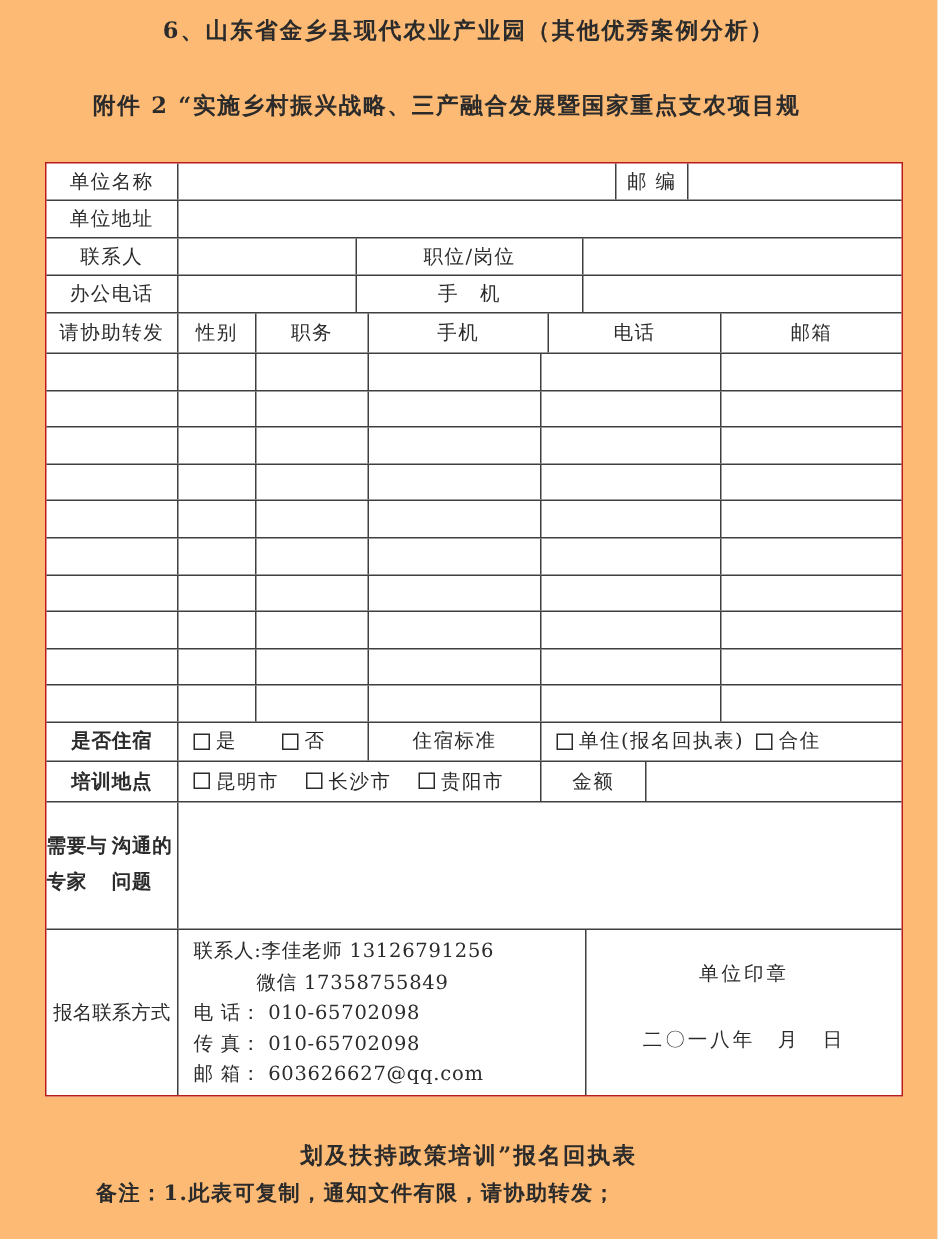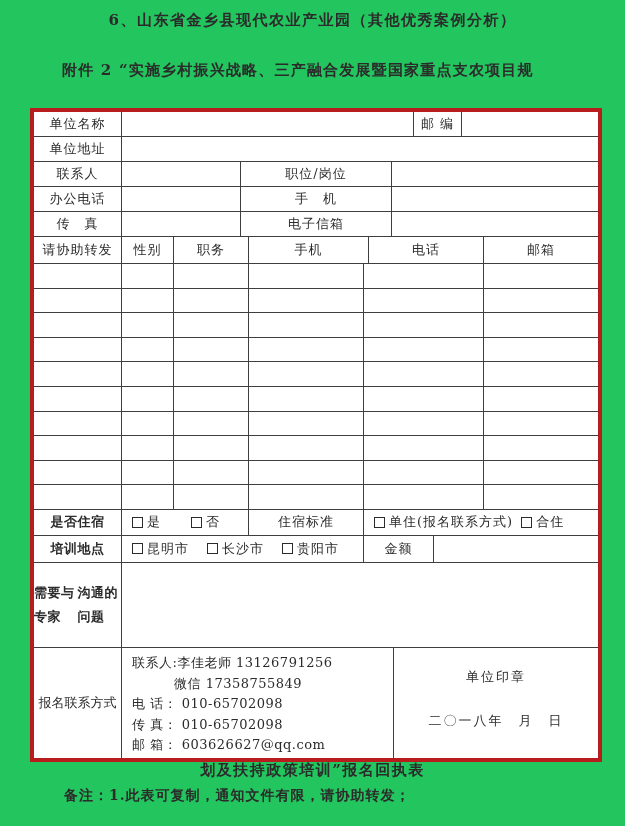--- a/index.html
+++ b/index.html
@@ -1,33 +1,33 @@
 <!DOCTYPE html>
 <html><head>
 <meta charset="utf-8">
 <style>
   * { margin:0; padding:0; box-sizing:border-box; }
   html,body { background:#e8e8e8; }
   .page {
     position:relative; width:625px; height:826px; margin:0 auto;
-    background:#22c55e; color:#2b2b2b;
+    background:#fdba74; color:#2b2b2b;
     font-family:"DejaVu Serif","Liberation Serif",serif;
     overflow:hidden;
   }
   .heading {
     position:absolute; top:11px; left:0; width:100%;
     text-align:center; font-size:15px; letter-spacing:1.5px; font-weight:600;
   }
   .attach-line {
     position:absolute; top:61px; left:62px;
     font-size:15px; letter-spacing:1.2px; font-weight:600;
   }
   .tbl {
     position:absolute; left:30px; top:108px; width:572px;
-    border:4px solid #b91c1c; background:#fff;
+    border:1px solid #b91c1c; background:#fff;
   }
   .row { display:flex; border-bottom:1px solid #3f3f3f; }
   .row.nb { border-bottom:none; }
   .cell {
     border-right:1px solid #3f3f3f;
     display:flex; align-items:center; justify-content:center;
     font-size:13px; letter-spacing:1px; overflow:hidden;
   }
   .cell:last-child { border-right:none; flex:1 1 auto; }
   .cell.left { justify-content:flex-start; padding-left:10px; }
@@ -102,26 +102,20 @@
       <div class="cell"></div>
     </div>
 
     <div class="row h25">
       <div class="cell w88">办公电话</div>
       <div class="cell w119"></div>
       <div class="cell w151">手　机</div>
       <div class="cell"></div>
     </div>
 
-    <div class="row h25">
-      <div class="cell w88">传　真</div>
-      <div class="cell w119"></div>
-      <div class="cell w151">电子信箱</div>
-      <div class="cell"></div>
-    </div>
 
     <div class="row h27">
       <div class="cell w88">请协助转发</div>
       <div class="cell w52">性别</div>
       <div class="cell w75">职务</div>
       <div class="cell w120">手机</div>
       <div class="cell w115">电话</div>
       <div class="cell">邮箱</div>
     </div>
 
@@ -217,21 +211,21 @@
           </span>
         <span class="opt">
             <span class="cb"></span>
             <span>否</span>
           </span>
       </div>
       <div class="cell w115">住宿标准</div>
       <div class="cell left gap8">
         <span class="opt">
             <span class="cb"></span>
-            <span>单住(报名联系方式)</span>
+            <span>单住(报名回执表)</span>
           </span>
         <span class="opt">
             <span class="cb"></span>
             <span>合住</span>
           </span>
       </div>
     </div>
 
     <div class="row h27">
       <div class="cell w88 blb">培训地点</div>

